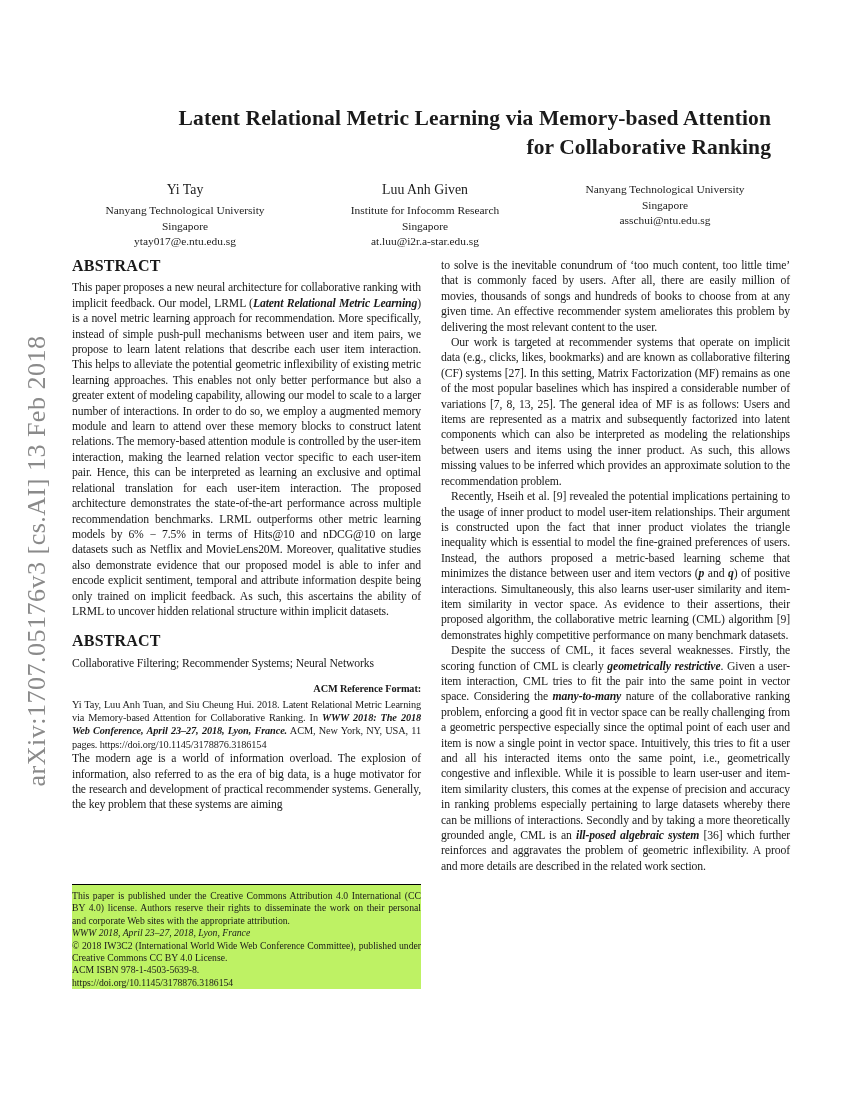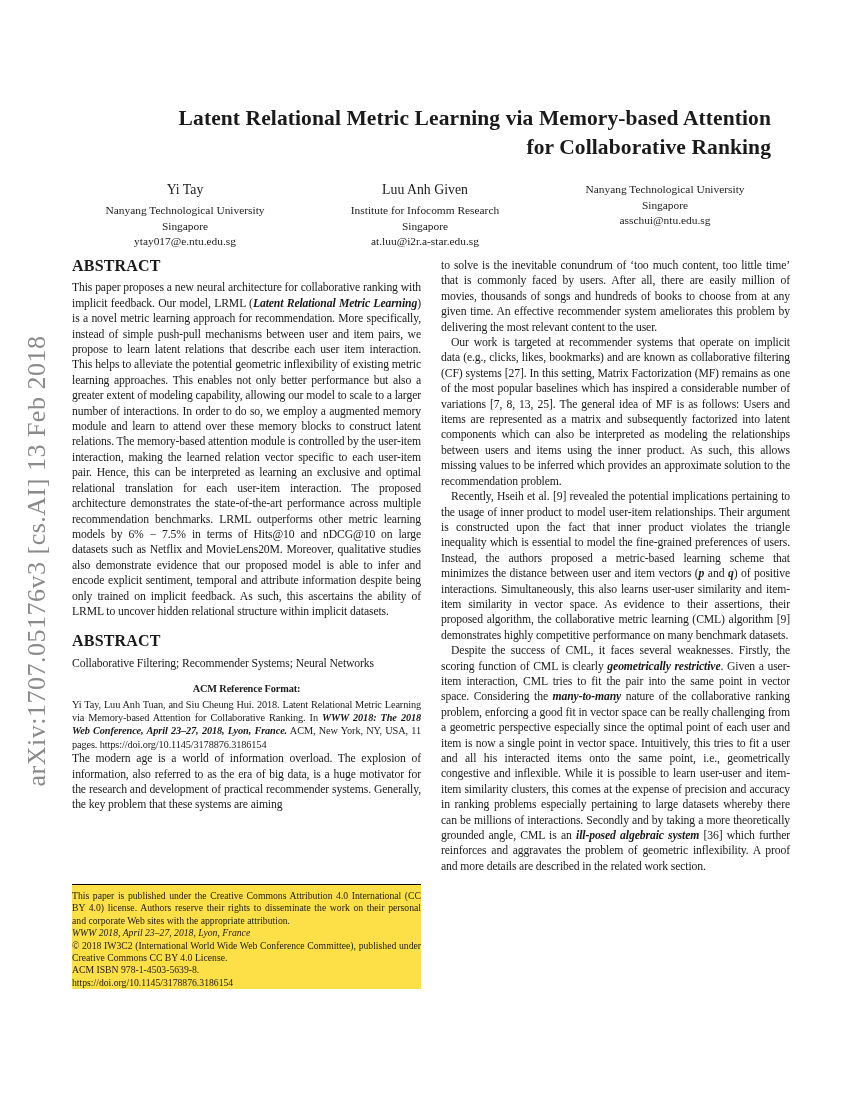--- a/index.html
+++ b/index.html
@@ -54,33 +54,33 @@
   .col p { margin: 0; }
   p.cont { text-indent: 0; }
   p.ind  { text-indent: 10px; }
   h2.sec {
     font-size: 16px; font-weight: bold; letter-spacing: 0.2px;
     margin: 0 0 7px 0; text-align: left;
   }
   h2.sec.gap { margin-top: 14px; }
   .sec-num { display: inline-block; width: 22px; }
   .acmref-head {
-    font-size: 10.3px; font-weight: bold; margin: 10px 0 1px 0; text-align: center;
+    font-size: 10.3px; font-weight: bold; margin: 10px 0 1px 0; text-align: right;
   }
   .acmref {
     font-size: 10.3px; line-height: 13.4px;
   }
   
   .footnote {
     position: absolute; left: 72px; top: 884px; width: 349px;
     border-top: 1px solid #000;
     padding-top: 5px;
     font-size: 9.7px; line-height: 12.4px;
     text-align: justify;
-    background: #fde047;
+    background: #bef264;
     z-index: 3;
   }
   .footnote p { margin: 0; }
   .fn-venue { font-style: italic; }
   .fn-doi { color: #1a1a1a; text-decoration: none; }
   i { font-style: italic; font-weight: bold; }
 </style>
 </head>
 <body>
 

